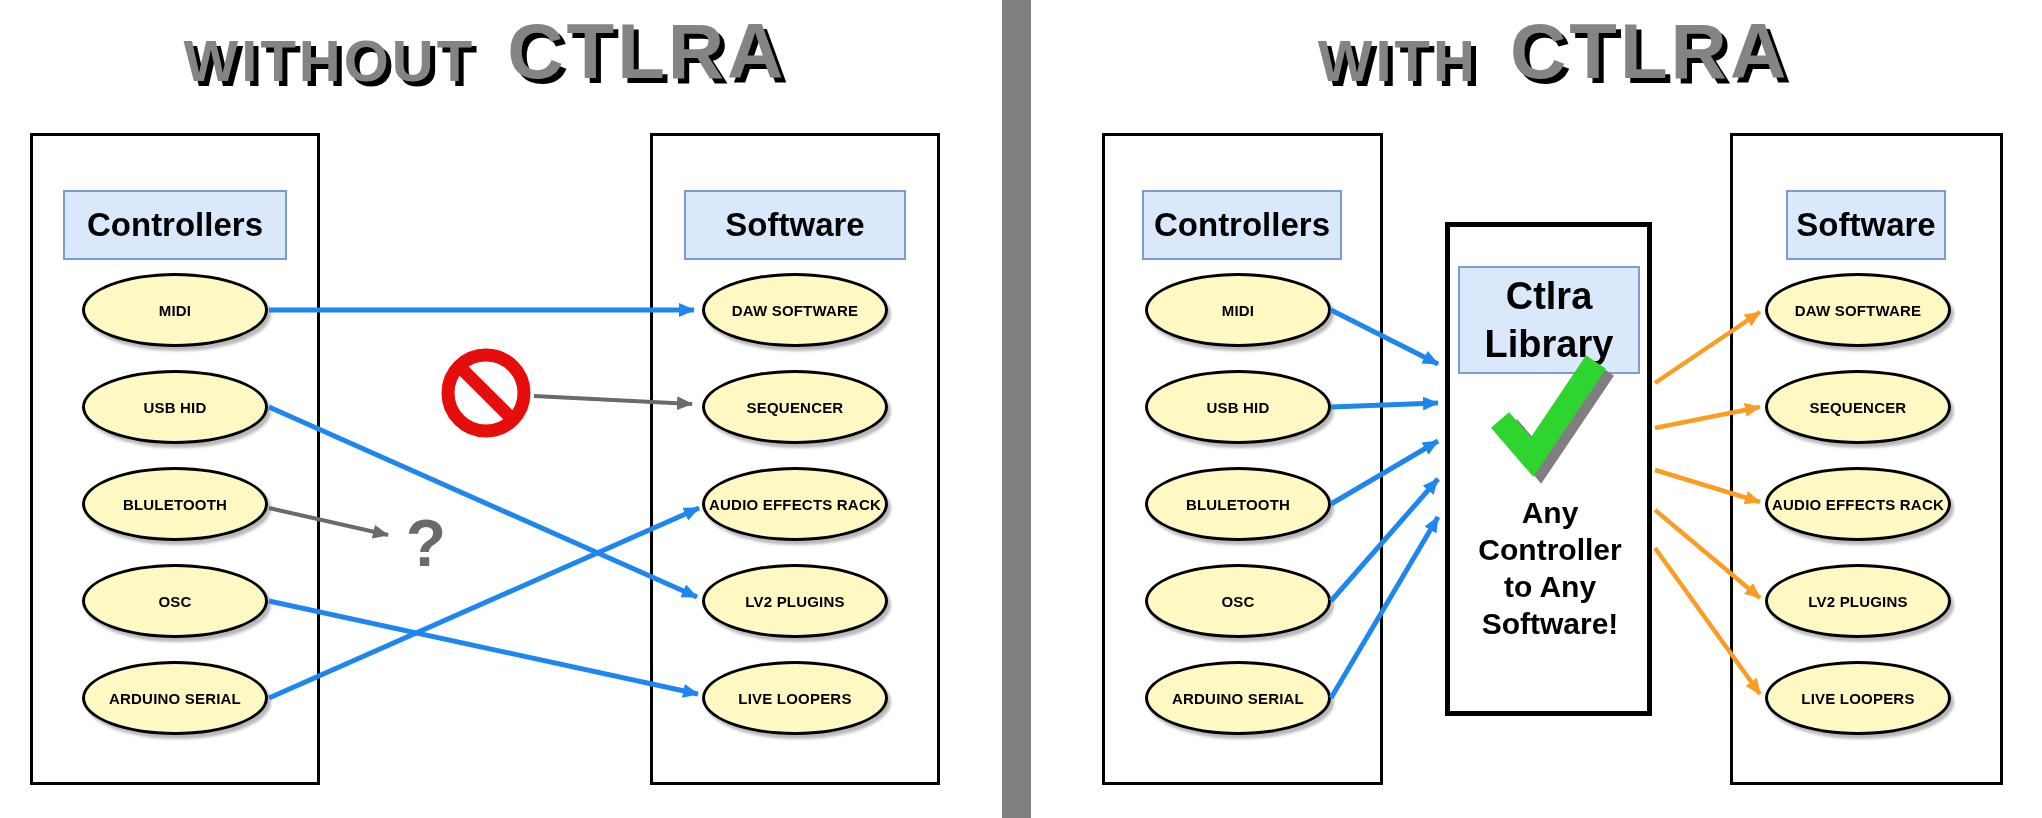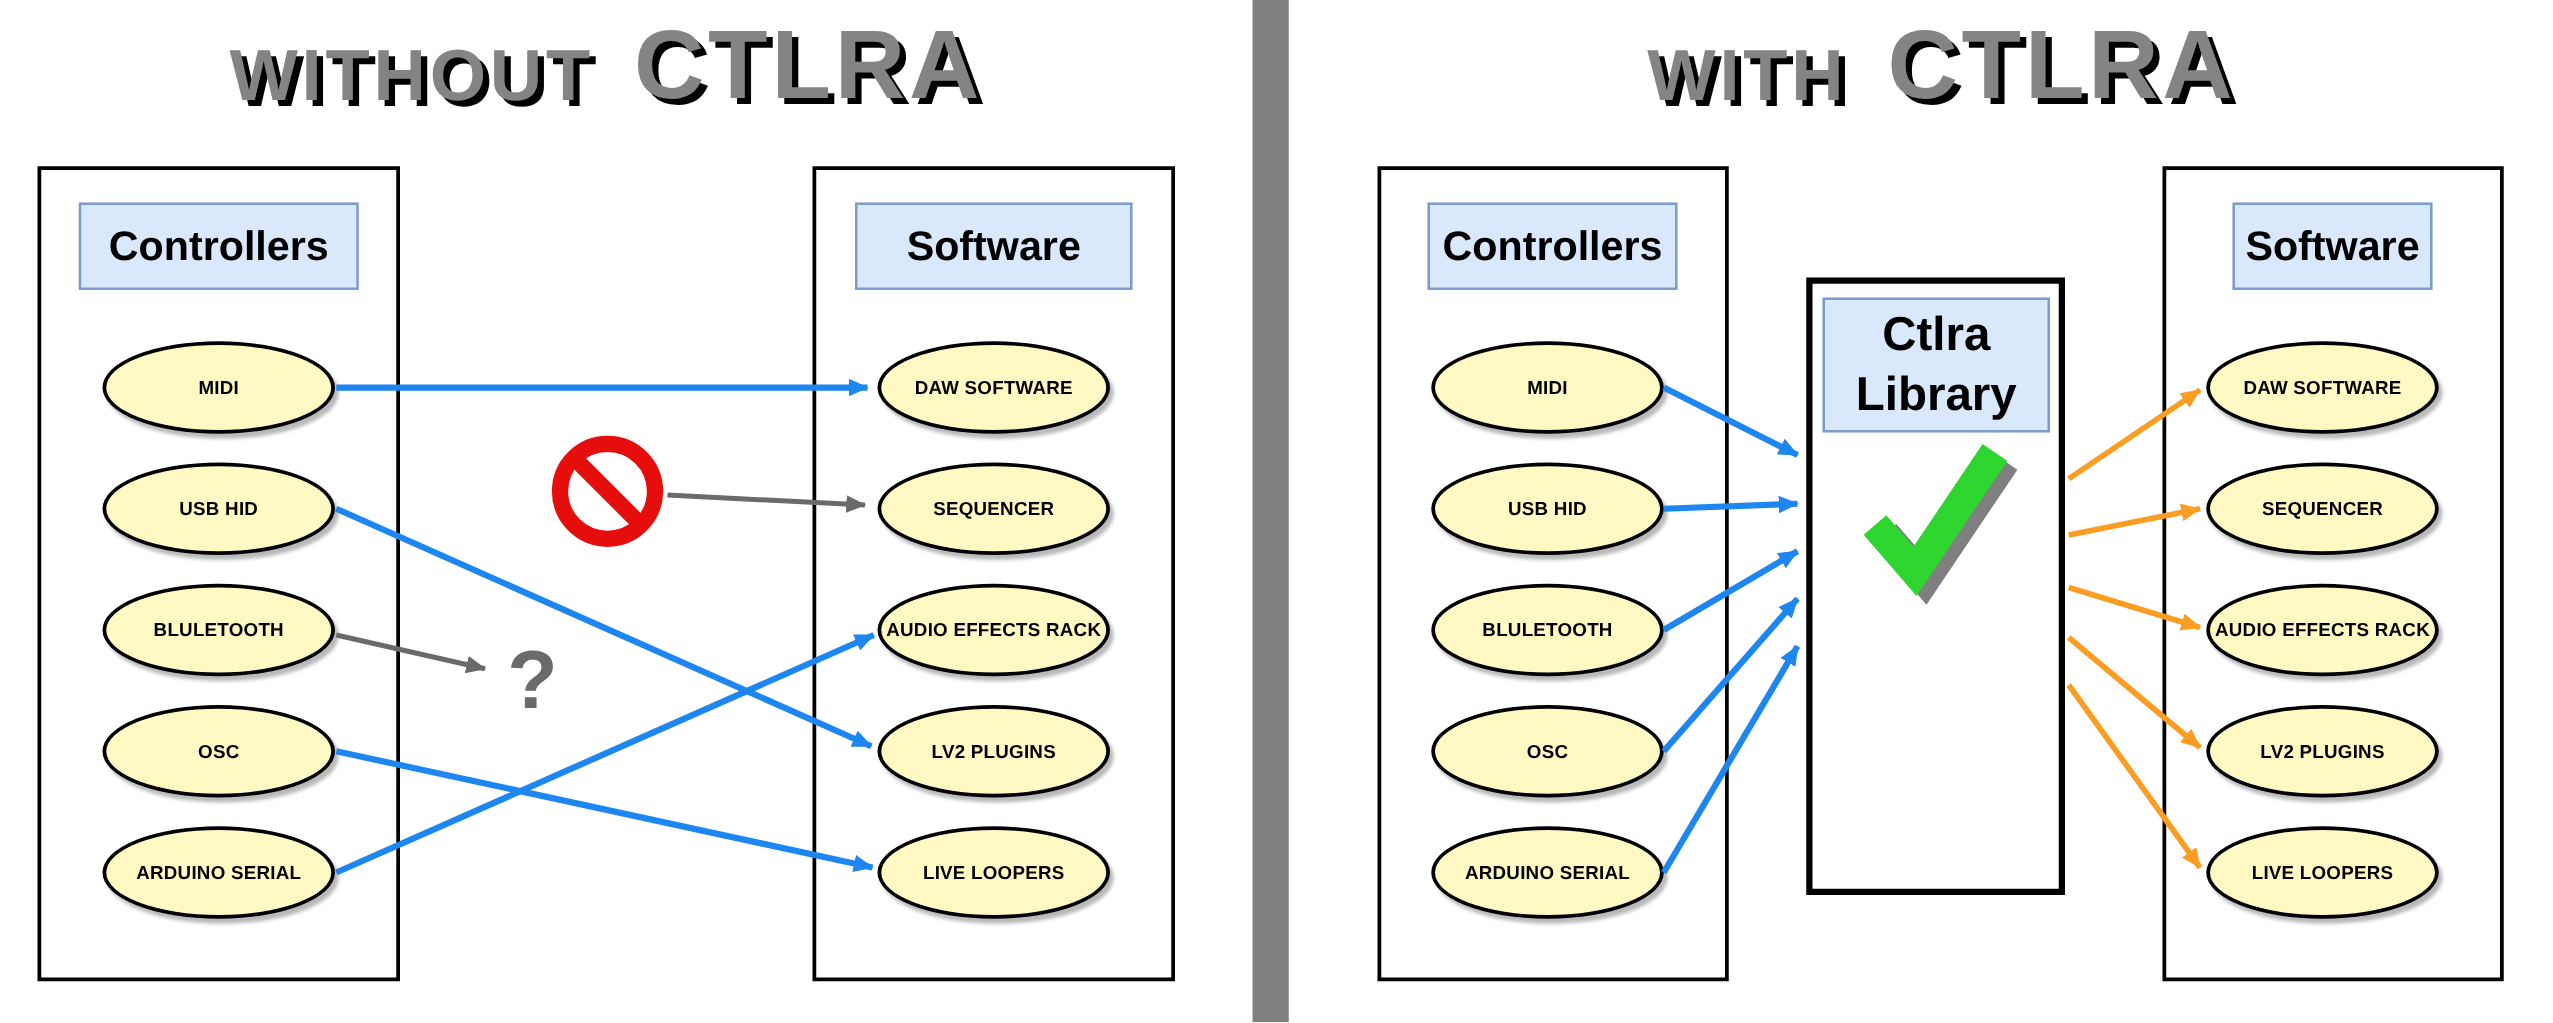--- a/index.html
+++ b/index.html
@@ -8,21 +8,21 @@
   .divider{position:absolute;left:1002px;top:0;width:29px;height:818px;background:var(--divider-gray);}
   .title{position:absolute;display:flex;align-items:flex-end;justify-content:center;gap:32px;
          color:var(--title-gray);font-weight:900;letter-spacing:3px;line-height:1;
          text-shadow:5px 5px 0 #000;white-space:nowrap;}
   .title .t-small{font-size:58px;}
   .title .t-big{font-size:78px;}
   .outer-box{position:absolute;background:#fff;border:3px solid #000;box-sizing:border-box;}
   .outer-box.thick{border-width:5px;}
   .hdr{position:absolute;display:flex;align-items:center;justify-content:center;text-align:center;
        box-sizing:border-box;background:var(--header-fill);border:2px solid var(--header-border);
-       font-weight:700;font-size:33px;color:#000;}
+       font-weight:700;font-size:33px;color:#000;margin-top:28px;}
   .hdr.two-line{flex-direction:column;font-size:38px;line-height:48px;}
   .node{position:absolute;box-sizing:border-box;border:3px solid #000;border-radius:50%;background:#fef9c3;
         display:flex;align-items:center;justify-content:center;font-weight:700;font-size:15px;
         color:#000;white-space:nowrap;box-shadow:3px 4px 3px rgba(0,0,0,0.28);letter-spacing:0.2px;}
   .ctlra-msg{position:absolute;left:1450px;top:494px;width:200px;text-align:center;
              font-weight:700;font-size:30px;line-height:37px;color:#000;}
   .qmark{position:absolute;left:394px;top:510px;width:64px;text-align:center;
          font-size:66px;font-weight:900;color:var(--arrow-gray);line-height:1;}
   #overlay{position:absolute;left:0;top:0;}
   .edge-blue{stroke:var(--arrow-blue);stroke-width:5;}
@@ -59,20 +59,26 @@
 
   <div class="hdr" style="left:63px;top:162px;width:224px;height:70px;">Controllers</div>
   <div class="hdr" style="left:684px;top:162px;width:222px;height:70px;">Software</div>
   <div class="hdr" style="left:1142px;top:162px;width:200px;height:70px;">Controllers</div>
   <div class="hdr" style="left:1786px;top:162px;width:160px;height:70px;">Software</div>
   <div class="hdr two-line" style="left:1458px;top:238px;width:182px;height:108px;">
     <span>Ctlra</span>
     <span>Library</span>
   </div>
 
+  <div class="ctlra-msg">
+    <div>Any</div>
+    <div>Controller</div>
+    <div>to Any</div>
+    <div>Software!</div>
+  </div>
 
   <div class="qmark">?</div>
 
   <div id="nodes-layer">
       <div class="node" style="left: 82px; top: 273px; width: 186px; height: 74px;">MIDI</div>
       <div class="node" style="left: 82px; top: 370px; width: 186px; height: 74px;">USB HID</div>
       <div class="node" style="left: 82px; top: 467px; width: 186px; height: 74px;">BLULETOOTH</div>
       <div class="node" style="left: 82px; top: 564px; width: 186px; height: 74px;">OSC</div>
       <div class="node" style="left: 82px; top: 661px; width: 186px; height: 74px;">ARDUINO SERIAL</div>
       <div class="node" style="left: 702px; top: 273px; width: 186px; height: 74px;">DAW SOFTWARE</div>

